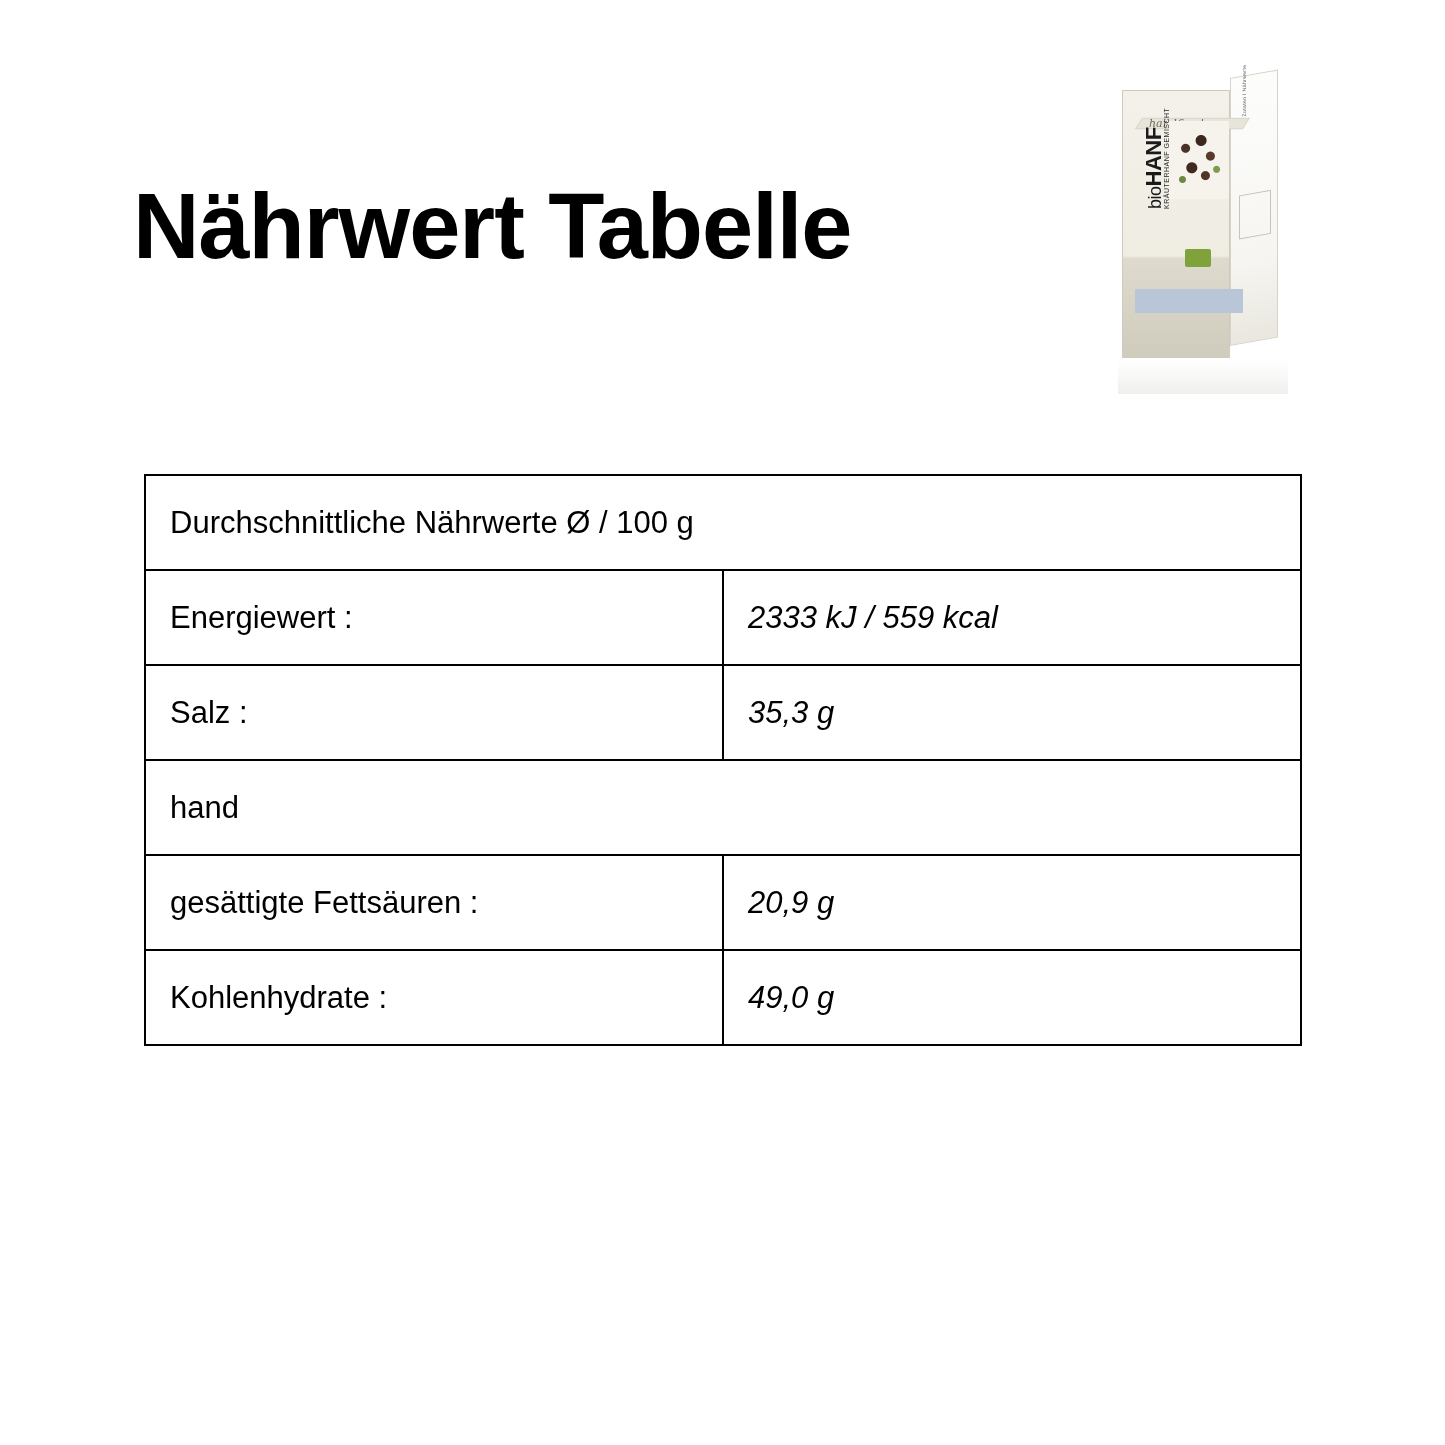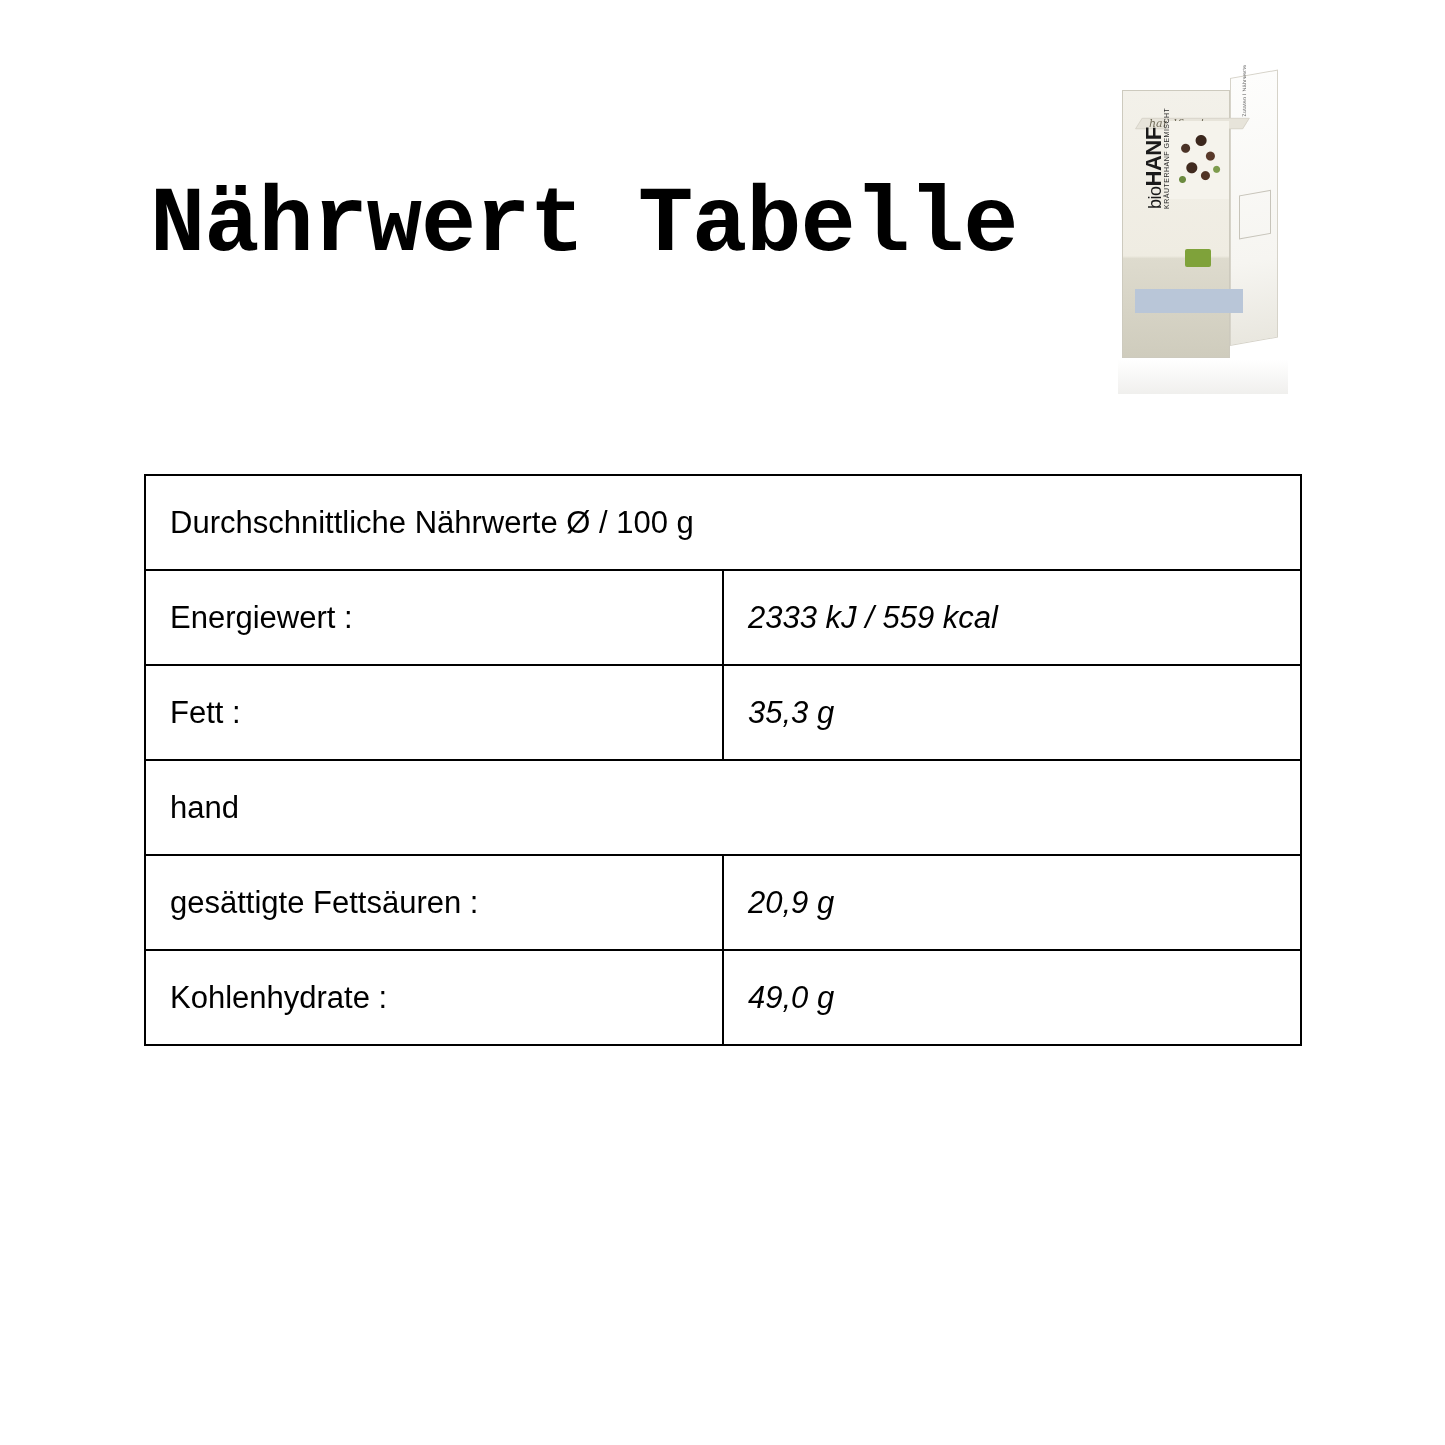--- a/index.html
+++ b/index.html
@@ -20,28 +20,27 @@
   
   .header {
     position: absolute;
     left: 0;
     top: 0;
     width: 1445px;
     height: 450px;
   }
   .page-title {
     position: absolute;
-    left: 150px;
+    left: 133px;
     top: 178px;
     font-size: 92px;
     font-weight: bold;
     letter-spacing: -1px;
     line-height: 1.05;
     white-space: nowrap;
-    font-family: Liberation Mono, monospace;
   }
 
   
   .product-image {
     position: absolute;
     left: 1110px;
     top: 78px;
     width: 190px;
     height: 330px;
   }
@@ -220,21 +219,21 @@
 <table class="nutrition-table">
   <tbody>
     <tr class="full-row">
       <td colspan="2">Durchschnittliche Nährwerte Ø / 100 g</td>
     </tr>
     <tr>
       <td class="col-label">Energiewert :</td>
       <td class="col-value">2333 kJ / 559 kcal</td>
     </tr>
     <tr>
-      <td class="col-label">Fett :</td>
+      <td class="col-label">Salz :</td>
       <td class="col-value">35,3 g</td>
     </tr>
     <tr class="full-row">
       <td colspan="2">hand</td>
     </tr>
     <tr>
       <td class="col-label">gesättigte Fettsäuren :</td>
       <td class="col-value">20,9 g</td>
     </tr>
     <tr>

